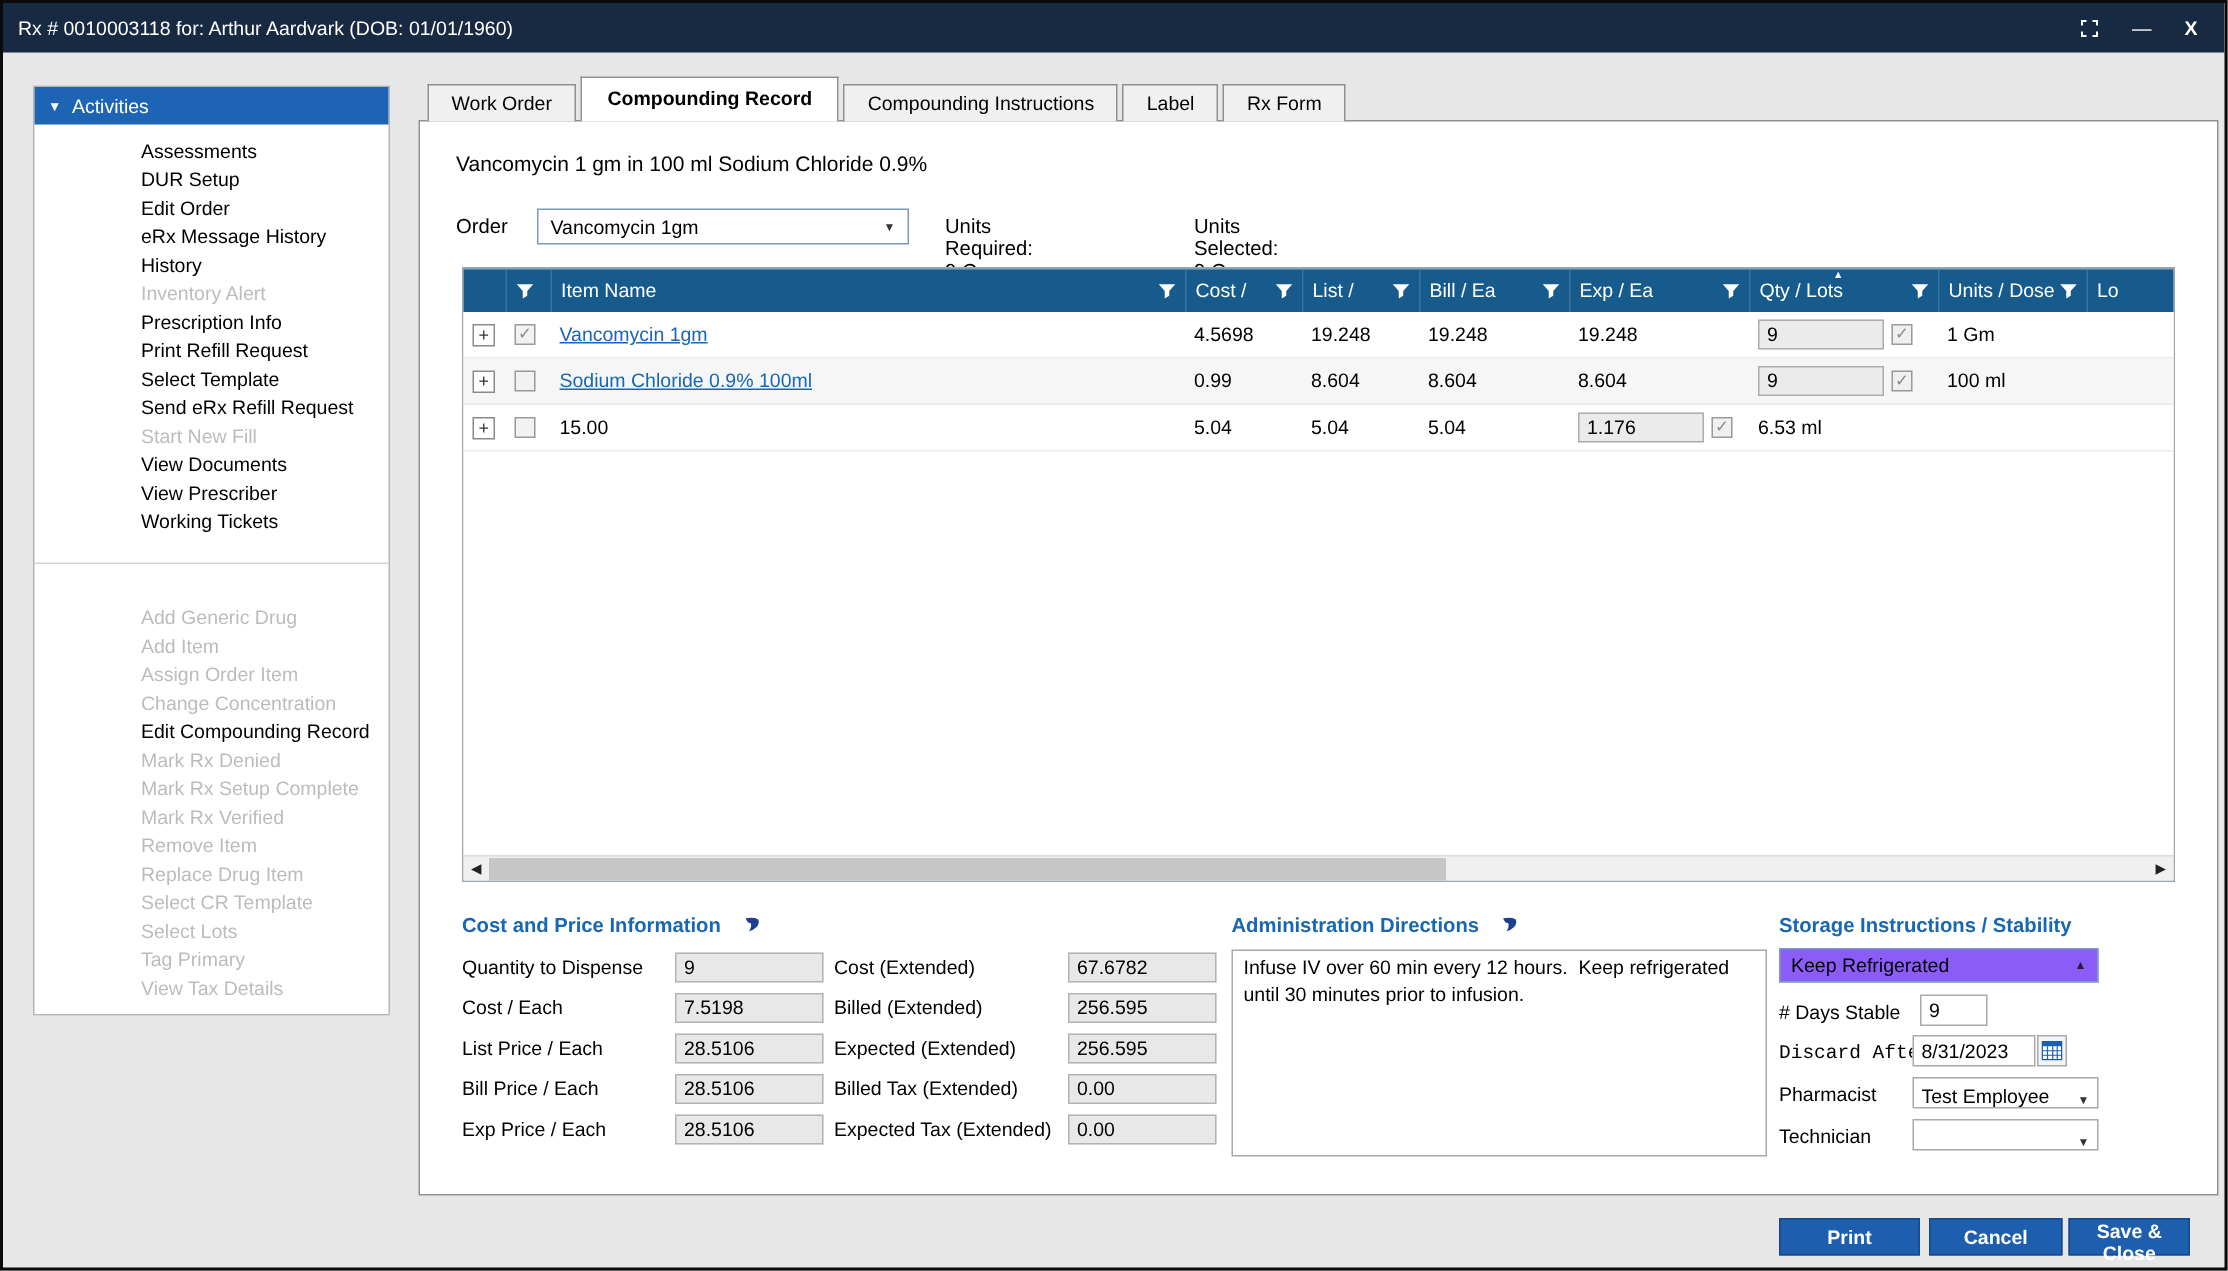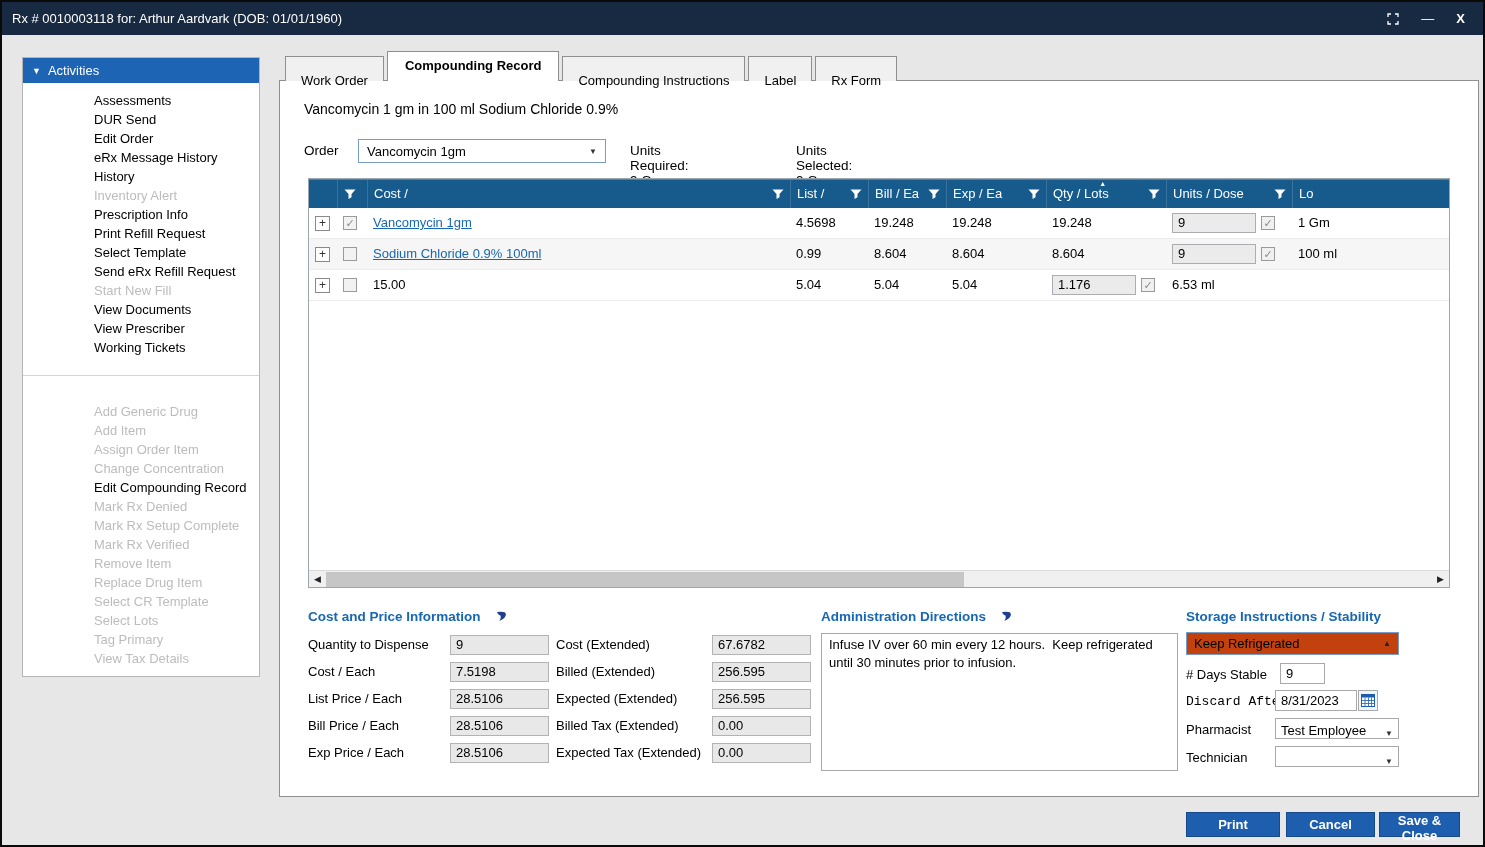--- a/index.html
+++ b/index.html
@@ -27,21 +27,21 @@
     display:flex; align-items:center; gap:7px; padding-left:9px;
   }
   .sidebar-header .tri { font-size:9px; }
   .sb-list { padding-top:8px; }
   .sb-item { font-size:13px; line-height:19px; padding-left:56px; color:#000; cursor:default; white-space:nowrap;margin-left:15px; }
   .sb-item.sb-disabled { color:#bcbcbc; }
   .sb-divider { height:1px; background:#d4d4d4; margin:18px 0; }
   
   .tabs { position:absolute; left:283px; top:49px; display:flex; align-items:flex-end; gap:3px; z-index:3; }
   .tab {
-    height:25px; line-height:23px; padding:12px 15px; font-size:13px;
+    height:25px; line-height:23px; padding:0 15px; font-size:13px;
     background:#f0f0f0; border:1px solid #8f8f8f; border-bottom:none;
     color:#000; cursor:default; white-space:nowrap;
   }
   .tab.active {
     height:30px; line-height:28px; background:#fff; font-weight:bold;
     position:relative; z-index:4; padding:0 17px;
   }
   
   .main-panel {
     position:absolute; left:277px; top:78px; width:1200px; height:717px;
@@ -115,21 +115,21 @@
     height:20px; background:#e8e8e8; border:1px solid #b3b3b3;
     font-size:13px; line-height:18px; padding:0 5px; overflow:hidden;
   }
   .admin-text {
     position:absolute; left:541px; top:552px; width:357px; height:138px;
     border:1px solid #a9a9a9; background:#fff; font-size:13px; padding:2px 7px;
     white-space:pre-wrap; line-height:18px;
   }
   .storage-combo {
     position:absolute; left:906px; top:551px; width:213px; height:23px;
-    border:1px solid #7a9cc4; background:#c2410c; font-size:13px;
+    border:1px solid #7a9cc4; background:#8b5cf6; font-size:13px;
     display:flex; align-items:center; justify-content:space-between; padding:0 7px;
   }
   .combo-arrow { font-size:8px; color:#222; }
   .s-label { position:absolute; font-size:13px; white-space:nowrap; }
   .s-input {
     position:absolute; height:21px; background:#fff; border:1px solid #a9a9a9;
     font-size:13px; line-height:19px; padding:0 5px; overflow:hidden;
   }
   .s-select {
     position:absolute; height:21px; background:#fff; border:1px solid #a9a9a9;
@@ -165,21 +165,21 @@
     </span>
   </div>
 
   <div class="sidebar">
     <div class="sidebar-header">
       <span class="tri">▼</span>
       <span>Activities</span>
     </div>
     <div class="sb-list">
         <div class="sb-item">Assessments</div>
-        <div class="sb-item">DUR Send</div>
+        <div class="sb-item">DUR Setup</div>
         <div class="sb-item">Edit Order</div>
         <div class="sb-item">eRx Message History</div>
         <div class="sb-item">History</div>
         <div class="sb-item sb-disabled">Inventory Alert</div>
         <div class="sb-item">Prescription Info</div>
         <div class="sb-item">Print Refill Request</div>
         <div class="sb-item">Select Template</div>
         <div class="sb-item">Send eRx Refill Request</div>
         <div class="sb-item sb-disabled">Start New Fill</div>
         <div class="sb-item">View Documents</div>
@@ -224,20 +224,28 @@
         <span class="dd-arrow">▼</span>
       </div>
       <span class="units-req">Units Required: 9 Gm</span>
       <span class="units-sel">Units Selected: 9 Gm</span>
     </div>
 
     <div class="grid">
       <div class="g-header g-cols">
         <div class="gh-cell"></div>
         <div class="gh-cell">
+          <span class="funnel">
+              <svg width="12" height="11" viewBox="0 0 12 11">
+                <path d="M0.5 0.5h11L7.5 5v3.2L4.5 10V5Z" fill="#fff"></path>
+              </svg>
+            </span>
+        </div>
+        <div class="gh-cell">
+          <span>Item Name</span>
           <span class="funnel">
               <svg width="12" height="11" viewBox="0 0 12 11">
                 <path d="M0.5 0.5h11L7.5 5v3.2L4.5 10V5Z" fill="#fff"></path>
               </svg>
             </span>
         </div>
         <div class="gh-cell">
           <span>Cost /</span>
           <span class="funnel">
               <svg width="12" height="11" viewBox="0 0 12 11">

